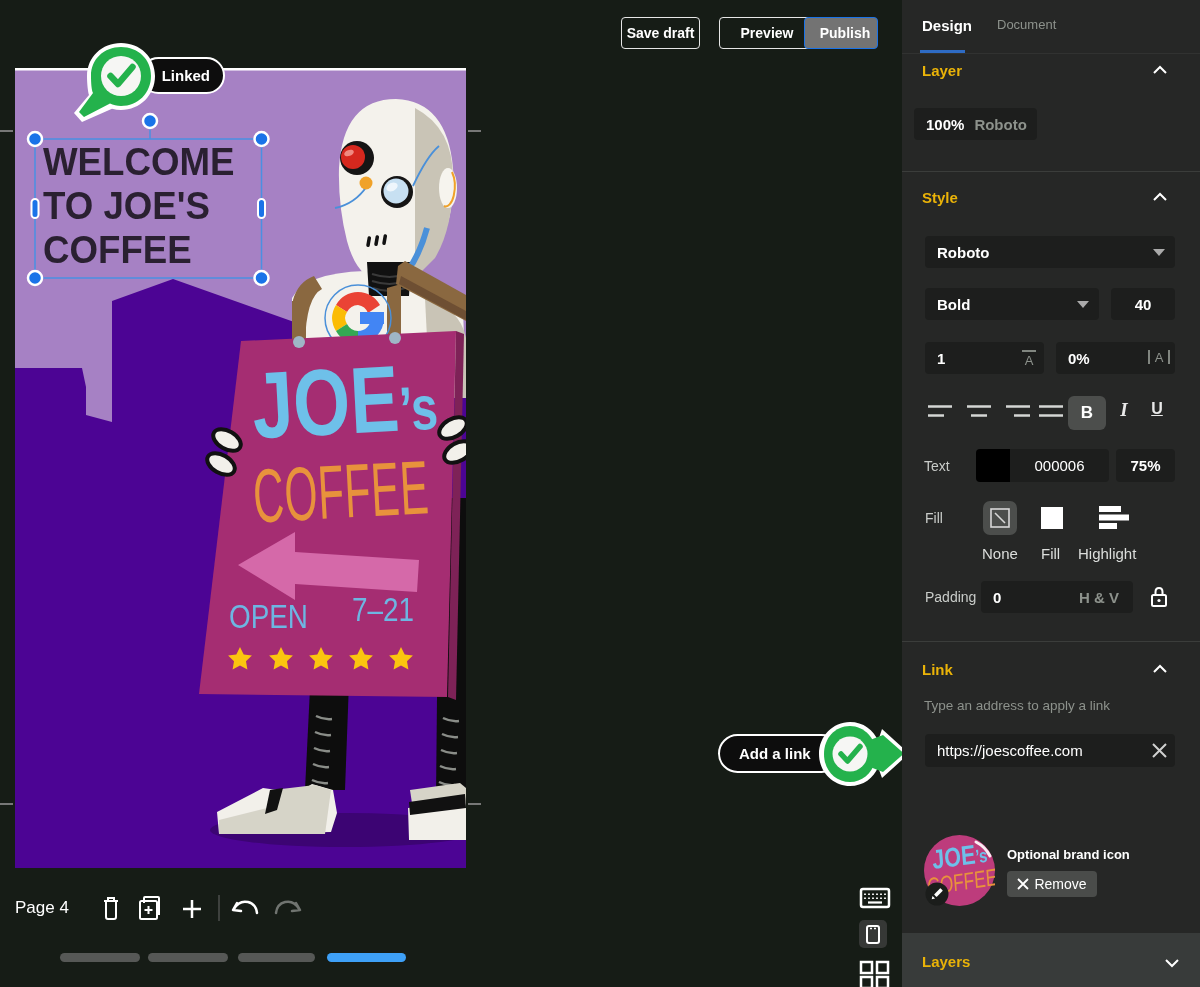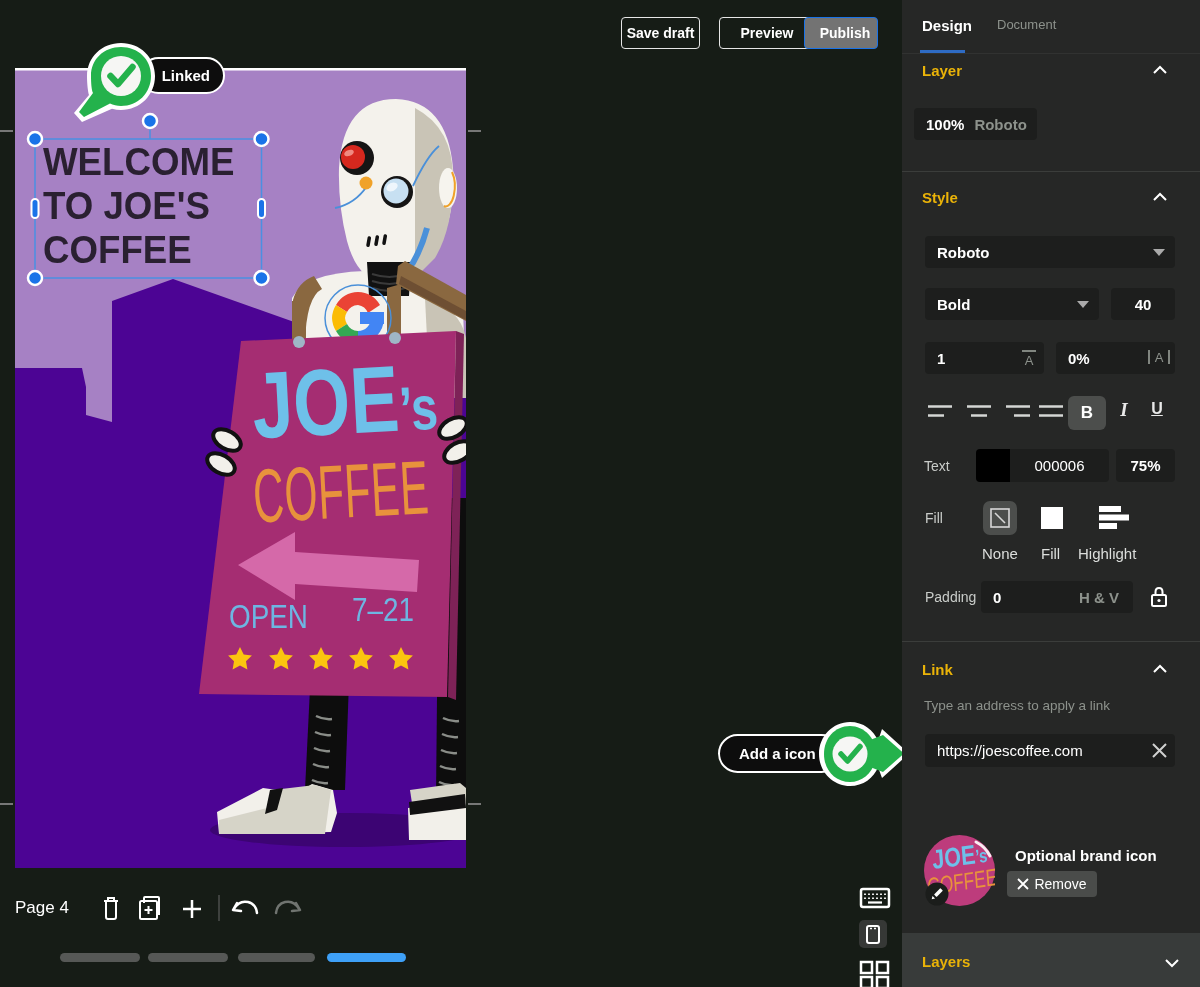--- a/index.html
+++ b/index.html
@@ -132,21 +132,21 @@
 </svg>
 
 <div class="abs" style="left:140px; top:57px; width:85px; height:37px; background:#0d0d0d; border:2.5px solid #fff; border-radius:19px; color:#fff; font-size:15px; font-weight:bold; display:flex; align-items:center; justify-content:flex-end; padding-right:13px;">Linked</div>
 <svg class="abs" style="left:72px; top:40px;" width="90" height="85" viewBox="0 0 90 85">
   <path d="M49,3 C68,3 83,17 83,36 C83,55 68,70 49,70 C46,70 43,69.6 40,68.8 L10,82 L2,73 L17,55 C16,52 15,44 15,36 C15,17 30,3 49,3 Z" fill="#fff"></path>
   <path d="M49,7 C66,7 79,19 79,36 C79,53 66,66 49,66 C45,66 41,65 38,63.5 L12,77 L7,72 L21,53 C19.5,50 19,42 19,36 C19,19 32,7 49,7 Z" fill="#24b24c"></path>
   <circle cx="49" cy="36" r="20" fill="#f6f6f4"></circle>
   <path d="M38.5,36 L46,44 L60.5,27" fill="none" stroke="#24b24c" stroke-width="6.5" stroke-linecap="round" stroke-linejoin="round"></path>
 </svg>
 
-<div class="abs" style="left:718px; top:734px; width:123px; height:39px; background:#0d0d0d; border:2.5px solid #fff; border-radius:20px; color:#fff; font-size:15px; font-weight:bold; display:flex; align-items:center; padding-left:19px;">Add a icon</div>
+<div class="abs" style="left:718px; top:734px; width:123px; height:39px; background:#0d0d0d; border:2.5px solid #fff; border-radius:20px; color:#fff; font-size:15px; font-weight:bold; display:flex; align-items:center; padding-left:19px;">Add a link</div>
 <svg class="abs" style="left:818px; top:719px;" width="92" height="70" viewBox="0 0 92 70">
   <path d="M32,3 C45,3 56,11 60,22 L64,10 L91,34.6 L64,59 L60,48 C56,59 45,67 32,67 C15,67 1,53 1,35 C1,17 15,3 32,3 Z" fill="#fff"></path>
   <path d="M32,7 C46,7 58,19 58,35 C58,51 46,63 32,63 C17,63 6,51 6,35 C6,19 17,7 32,7 Z" fill="#24b24c"></path>
   <path d="M52,21 L65,16 L86,34.6 L65,53 L52,48 Z" fill="#24b24c"></path>
   <circle cx="32" cy="35" r="17.5" fill="#f6f6f4"></circle>
   <path d="M23,35 L29.5,42 L42,27.5" fill="none" stroke="#24b24c" stroke-width="5.5" stroke-linecap="round" stroke-linejoin="round"></path>
 </svg>
 
 <div class="abs" style="left:15px; top:898px; color:#fff; font-size:17px;">Page 4</div>
 <svg class="abs" style="left:100px; top:893px;" width="210" height="30" viewBox="0 0 210 30">
@@ -317,21 +317,21 @@
     <circle cx="35.5" cy="35.5" r="35.5" fill="#bd3c7c"></circle>
     <text x="9" y="34" font-size="27" font-weight="bold" fill="#6ec0e9" font-family="Liberation Sans" transform="translate(9,34) scale(0.8,1) translate(-9,-34) rotate(-6 9 34)">JOE<tspan font-size="19">’s</tspan></text>
     <text x="4" y="60" font-size="24" fill="#e8923c" font-family="Liberation Sans" transform="translate(4,60) scale(0.72,1) translate(-4,-60) rotate(-6 4 60)">COFFEE</text>
     <path d="M52,7 a32,32 0 0,1 14,14" fill="none" stroke="#ffffff" stroke-width="3" stroke-linecap="round" opacity="0.9"></path>
     <circle cx="13" cy="59" r="11.5" fill="#1b1d1b"></circle>
     <g transform="rotate(45 13 59)">
         <rect x="11.2" y="52.5" width="3.6" height="9" rx="0.5" fill="#fff"></rect>
         <path d="M11.2,63.5 L14.8,63.5 L13,66.5 Z" fill="#fff"></path>
       </g>
   </svg>
-  <div class="abs" style="left:105px; top:847px; color:#fff; font-size:15px; font-weight:bold;margin-left:8px;">Optional brand icon</div>
+  <div class="abs" style="left:105px; top:847px; color:#fff; font-size:13px; font-weight:bold;">Optional brand icon</div>
   <div class="abs" style="left:105px; top:871px; width:90px; height:26px; background:#4a4c4a; border-radius:4px; color:#fff; font-size:14px; display:flex; align-items:center; justify-content:center; gap:5px;">
     <svg width="12" height="12" viewBox="0 0 12 12">
         <path d="M1,1 L11,11 M11,1 L1,11" stroke="#fff" stroke-width="1.8"></path>
       </svg>Remove</div>
 
   <div class="abs" style="left:0; top:933px; width:298px; height:54px; background:#383b3a;"></div>
   <div class="hdr" style="top:953px; z-index:2;">Layers</div>
   <svg class="abs" style="left:262px; top:958px; z-index:2;" width="16" height="10">
       <path d="M2,2 L8,8 L14,2" stroke="#fff" stroke-width="2" fill="none"></path>
     </svg>

